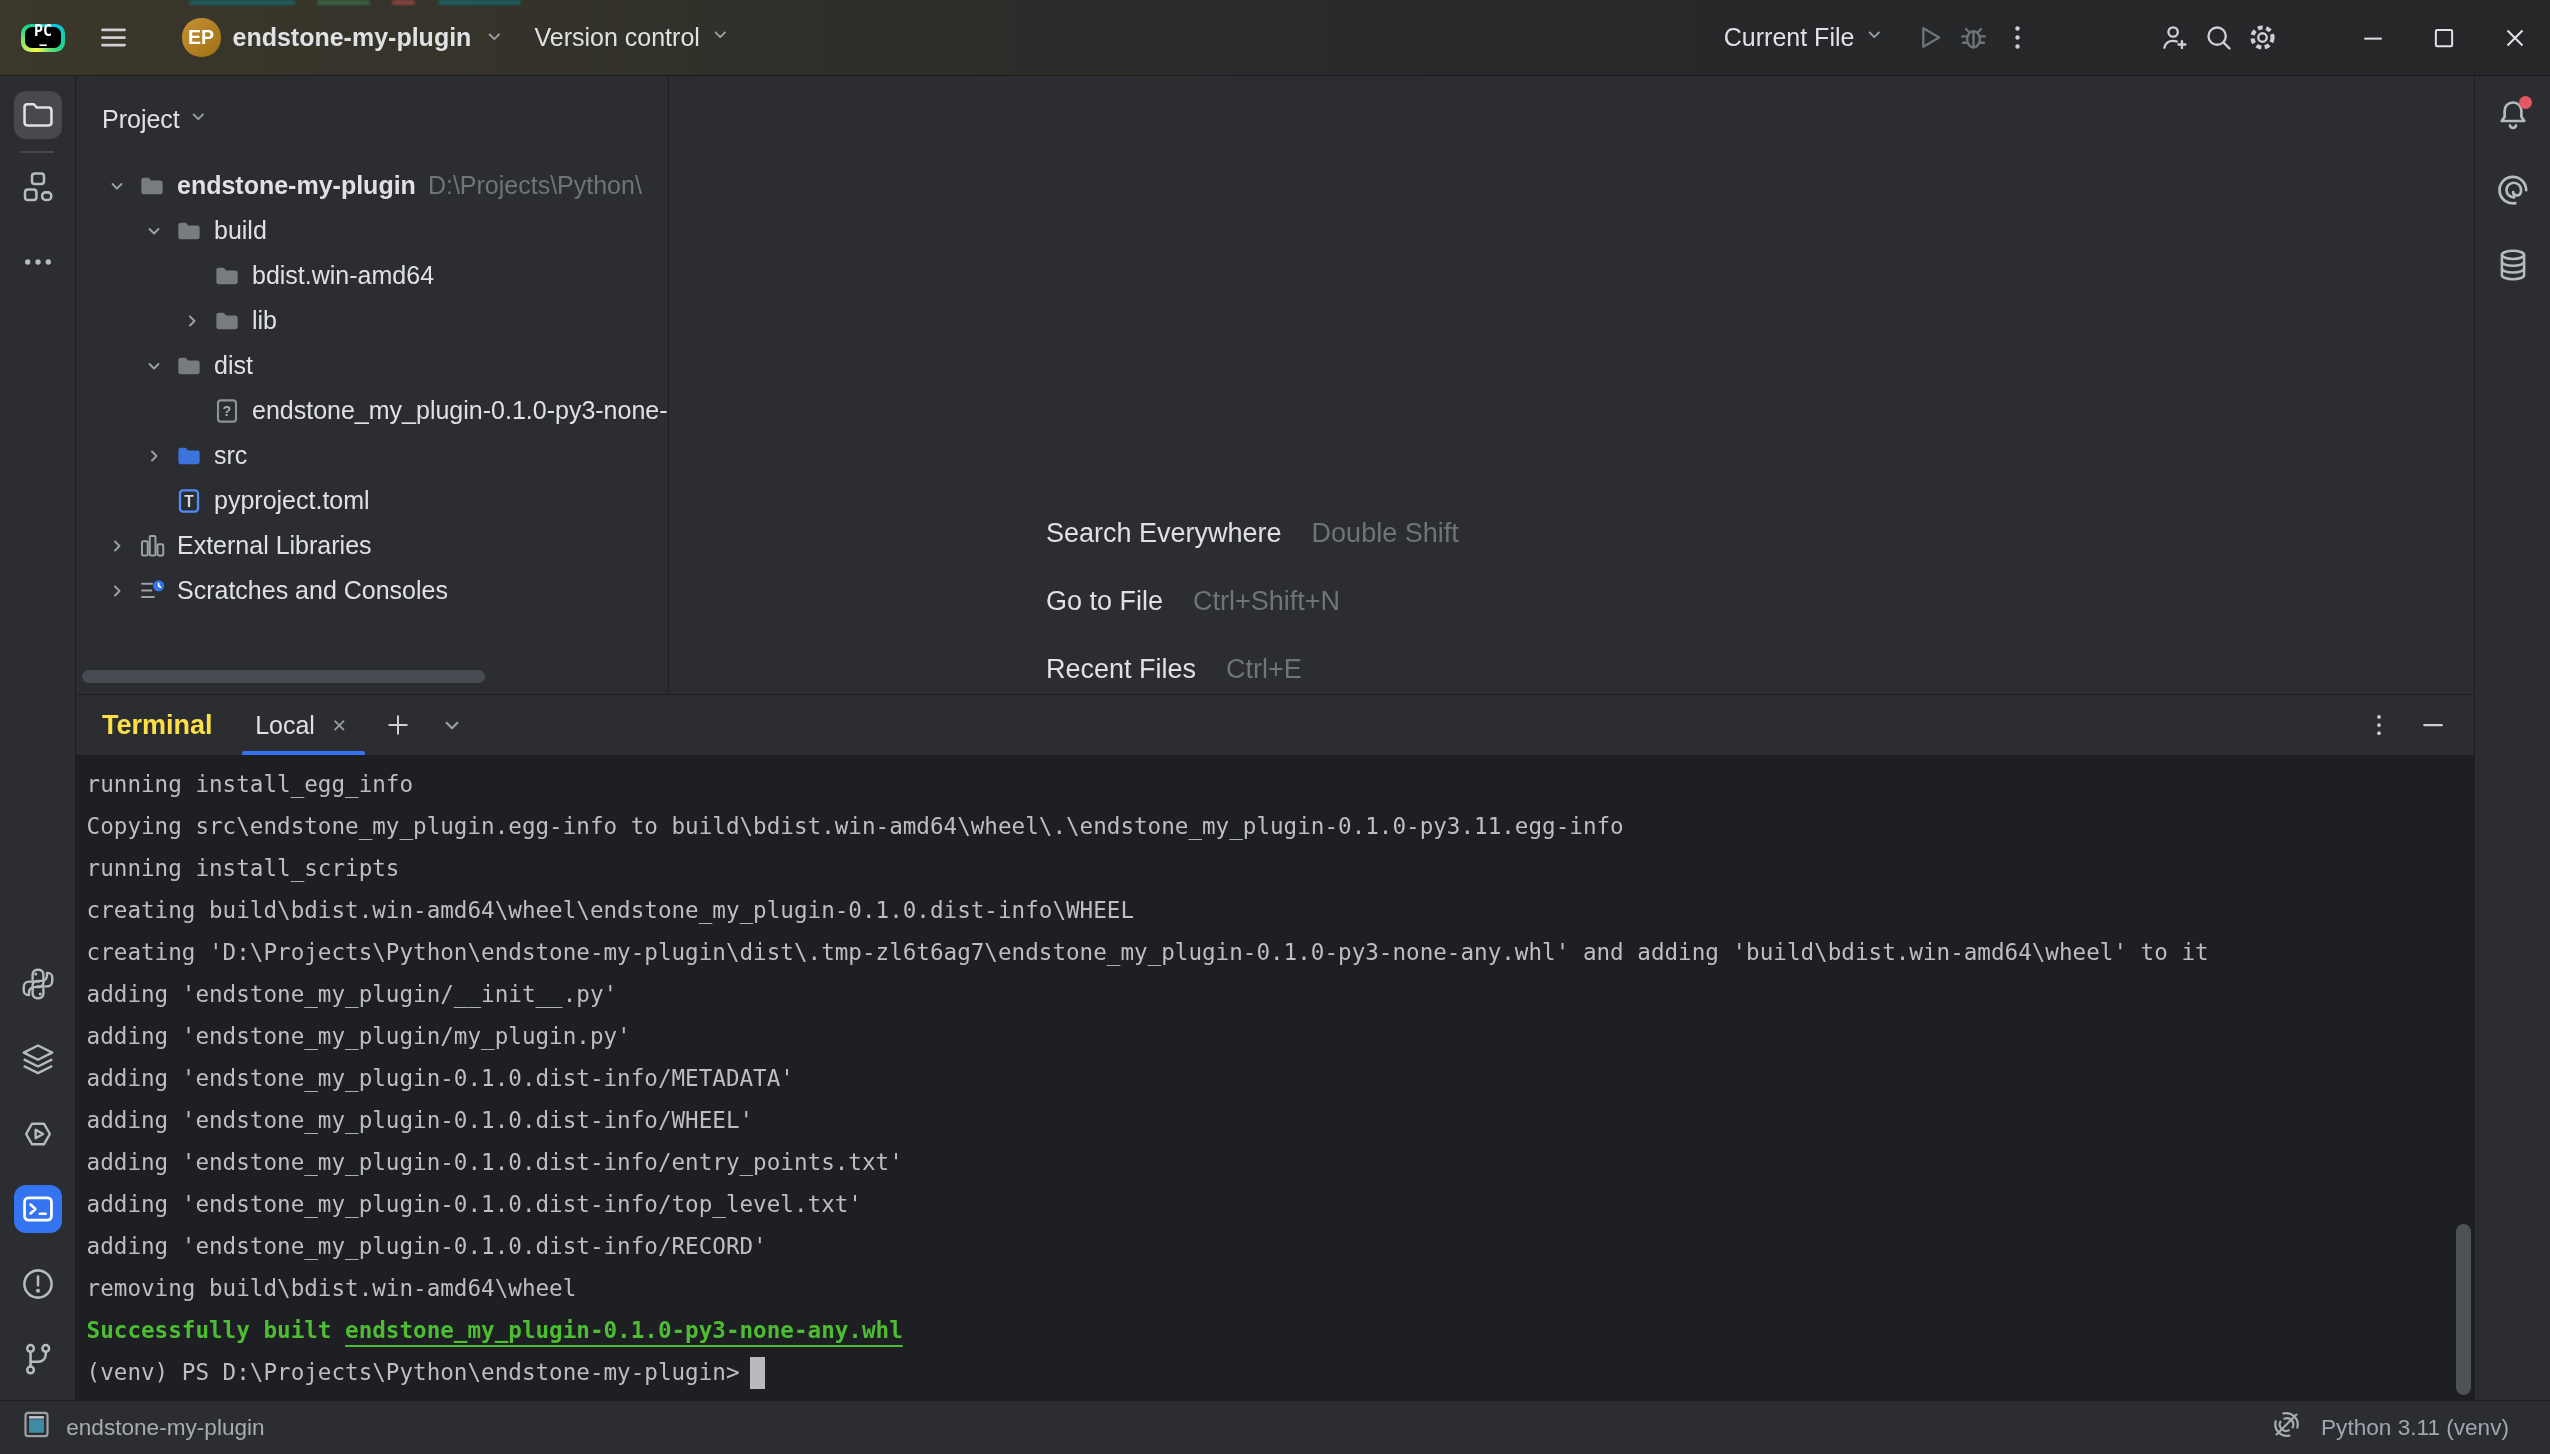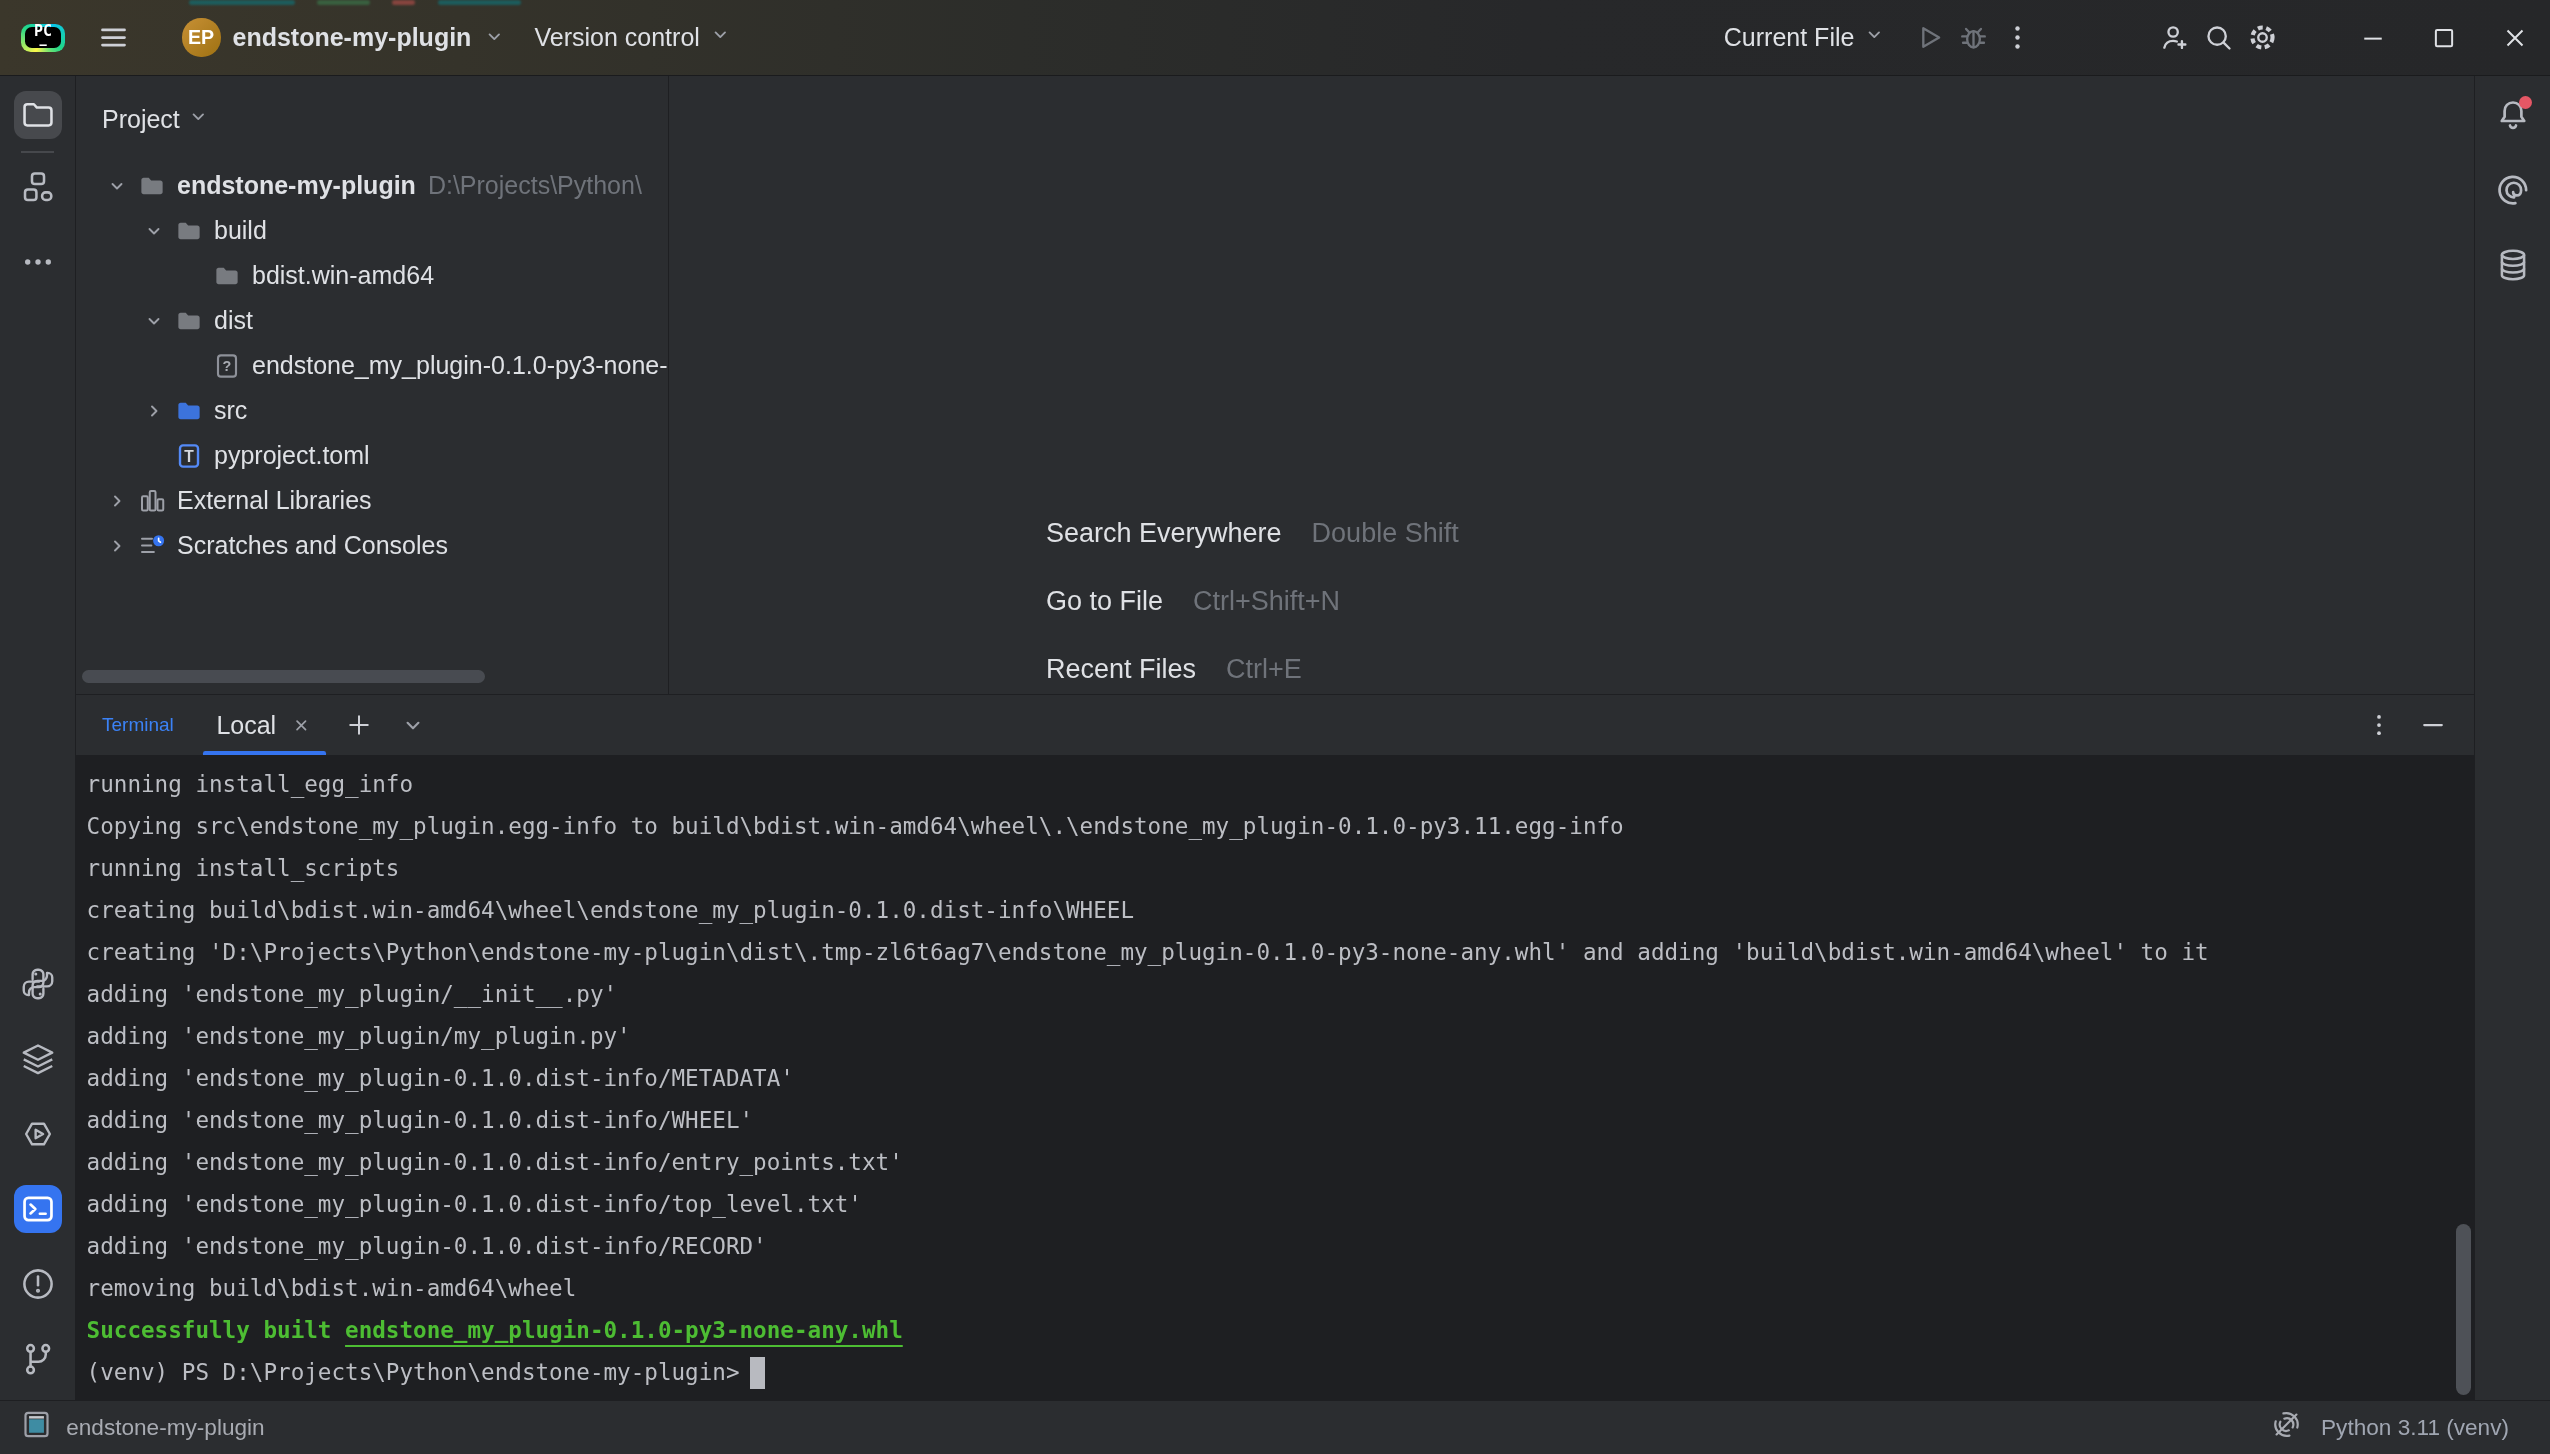--- a/index.html
+++ b/index.html
@@ -73,21 +73,21 @@
   
   .editor { flex:1; position:relative; background:#2b2d30; overflow:hidden; }
   .shortcuts { position:absolute; left:377px; top:423px; }
   .sc-row { height:68px; display:flex; align-items:center; gap:30px; font-size:27px; }
   .sc-action { color:#dfe1e5; }
   .sc-keys { color:#6f737a; }
 
   
   .terminal { flex:1; display:flex; flex-direction:column; border-top:1.5px solid #1e1f22; min-height:0; }
   .term-header { height:60px; background:#2b2d30; display:flex; align-items:center; padding-left:26px; flex:0 0 auto; }
-  .term-title { font-size:19px; font-weight:400; color:#3b82f6; }
+  .term-title { font-size:27px; font-weight:700; color:#fde047; }
   .term-tab { position:relative; display:flex; align-items:center; gap:13.6px; height:60px; margin-left:29px; padding:0 13.6px; }
   .term-tab .tab-label { font-size:25px; color:#dfe1e5; }
   .term-tab .tab-close { color:#9da0a8; display:flex; } .term-tab .tab-close svg { width:22.6px; height:22.6px; }
   .tab-underline { position:absolute; left:0; bottom:0; height:4.5px; width:100%; background:#3574f0; border-radius:2.3px 2.3px 0 0; }
   .term-hbtn { width:42px; height:42px; margin-left:12px; display:flex; align-items:center; justify-content:center; color:#ced0d6; }
   .term-hbtn svg { width:30px; height:30px; }
   .term-hbtn.chev svg { width:26px; height:26px; color:#9da0a8; }
   .term-actions { margin-left:auto; display:flex; align-items:center; padding-right:19.6px; }
   .term-body { flex:1; background:#1e1f22; padding:7.5px 0 0 10.6px; position:relative; overflow:hidden;
     font-family:"DejaVu Sans Mono","Liberation Mono",monospace; font-size:22.6px; line-height:42px; color:#bcbec4; }
@@ -327,20 +327,33 @@
                 <span class="label">build</span>
               </div>
               <div class="tree-row" style="padding-left: 101px;">
                 <span class="tchev"></span>
                 <span class="ticon">
                   <svg viewBox="0 0 24 24">
                     <path d="M3.5 7.2c0-1 .8-1.8 1.8-1.8h4.1l1.9 2.1h7.4c1 0 1.8.8 1.8 1.8v7.5c0 1-.8 1.8-1.8 1.8H5.3c-1 0-1.8-.8-1.8-1.8z" fill="#787b80"></path>
                   </svg>
                 </span>
                 <span class="label">bdist.win-amd64</span>
+              </div>
+              <div class="tree-row" style="padding-left: 101px;">
+                <span class="tchev">
+                  <svg viewBox="0 0 24 24" fill="none" stroke="currentColor" stroke-width="1.9" stroke-linecap="round" stroke-linejoin="round">
+                    <path d="M10 7.5l4.5 4.5L10 16.5"></path>
+                  </svg>
+                </span>
+                <span class="ticon">
+                  <svg viewBox="0 0 24 24">
+                    <path d="M3.5 7.2c0-1 .8-1.8 1.8-1.8h4.1l1.9 2.1h7.4c1 0 1.8.8 1.8 1.8v7.5c0 1-.8 1.8-1.8 1.8H5.3c-1 0-1.8-.8-1.8-1.8z" fill="#787b80"></path>
+                  </svg>
+                </span>
+                <span class="label">lib</span>
               </div>
               <div class="tree-row" style="padding-left: 63px;">
                 <span class="tchev">
                   <svg viewBox="0 0 24 24" fill="none" stroke="currentColor" stroke-width="1.9" stroke-linecap="round" stroke-linejoin="round">
                     <path d="M7.5 10l4.5 4.5L16.5 10"></path>
                   </svg>
                 </span>
                 <span class="ticon">
                   <svg viewBox="0 0 24 24">
                     <path d="M3.5 7.2c0-1 .8-1.8 1.8-1.8h4.1l1.9 2.1h7.4c1 0 1.8.8 1.8 1.8v7.5c0 1-.8 1.8-1.8 1.8H5.3c-1 0-1.8-.8-1.8-1.8z" fill="#787b80"></path>

